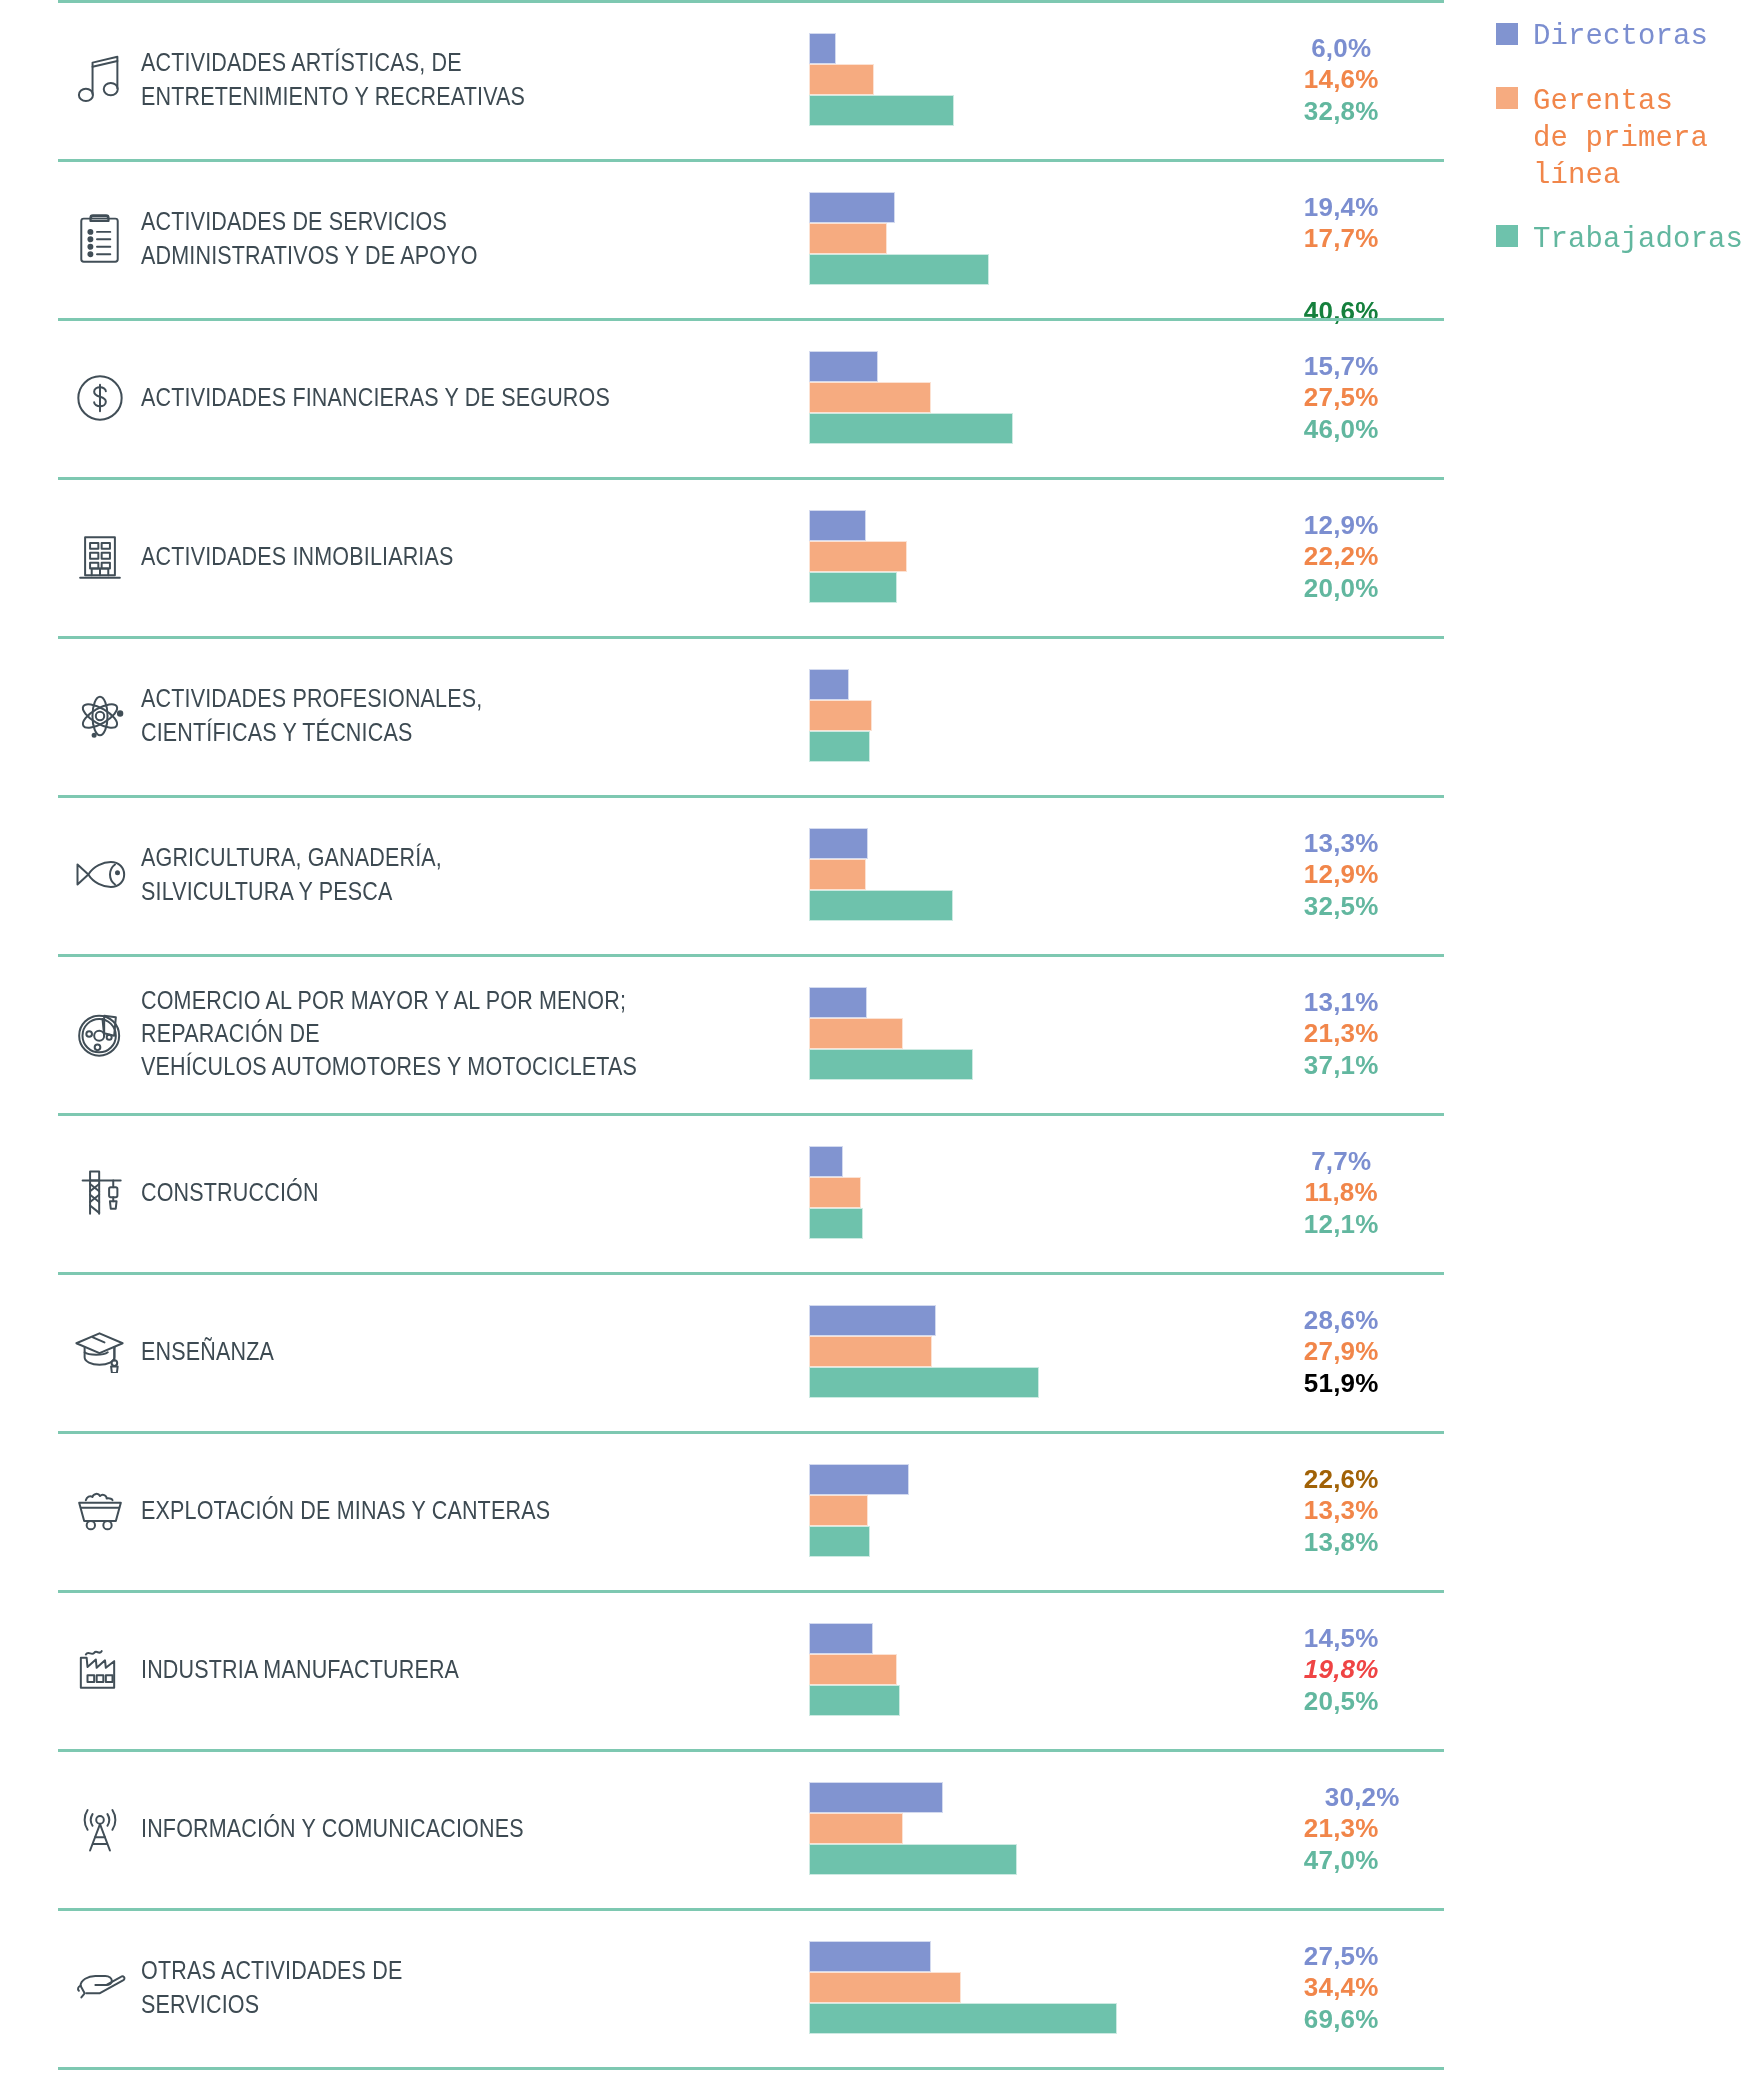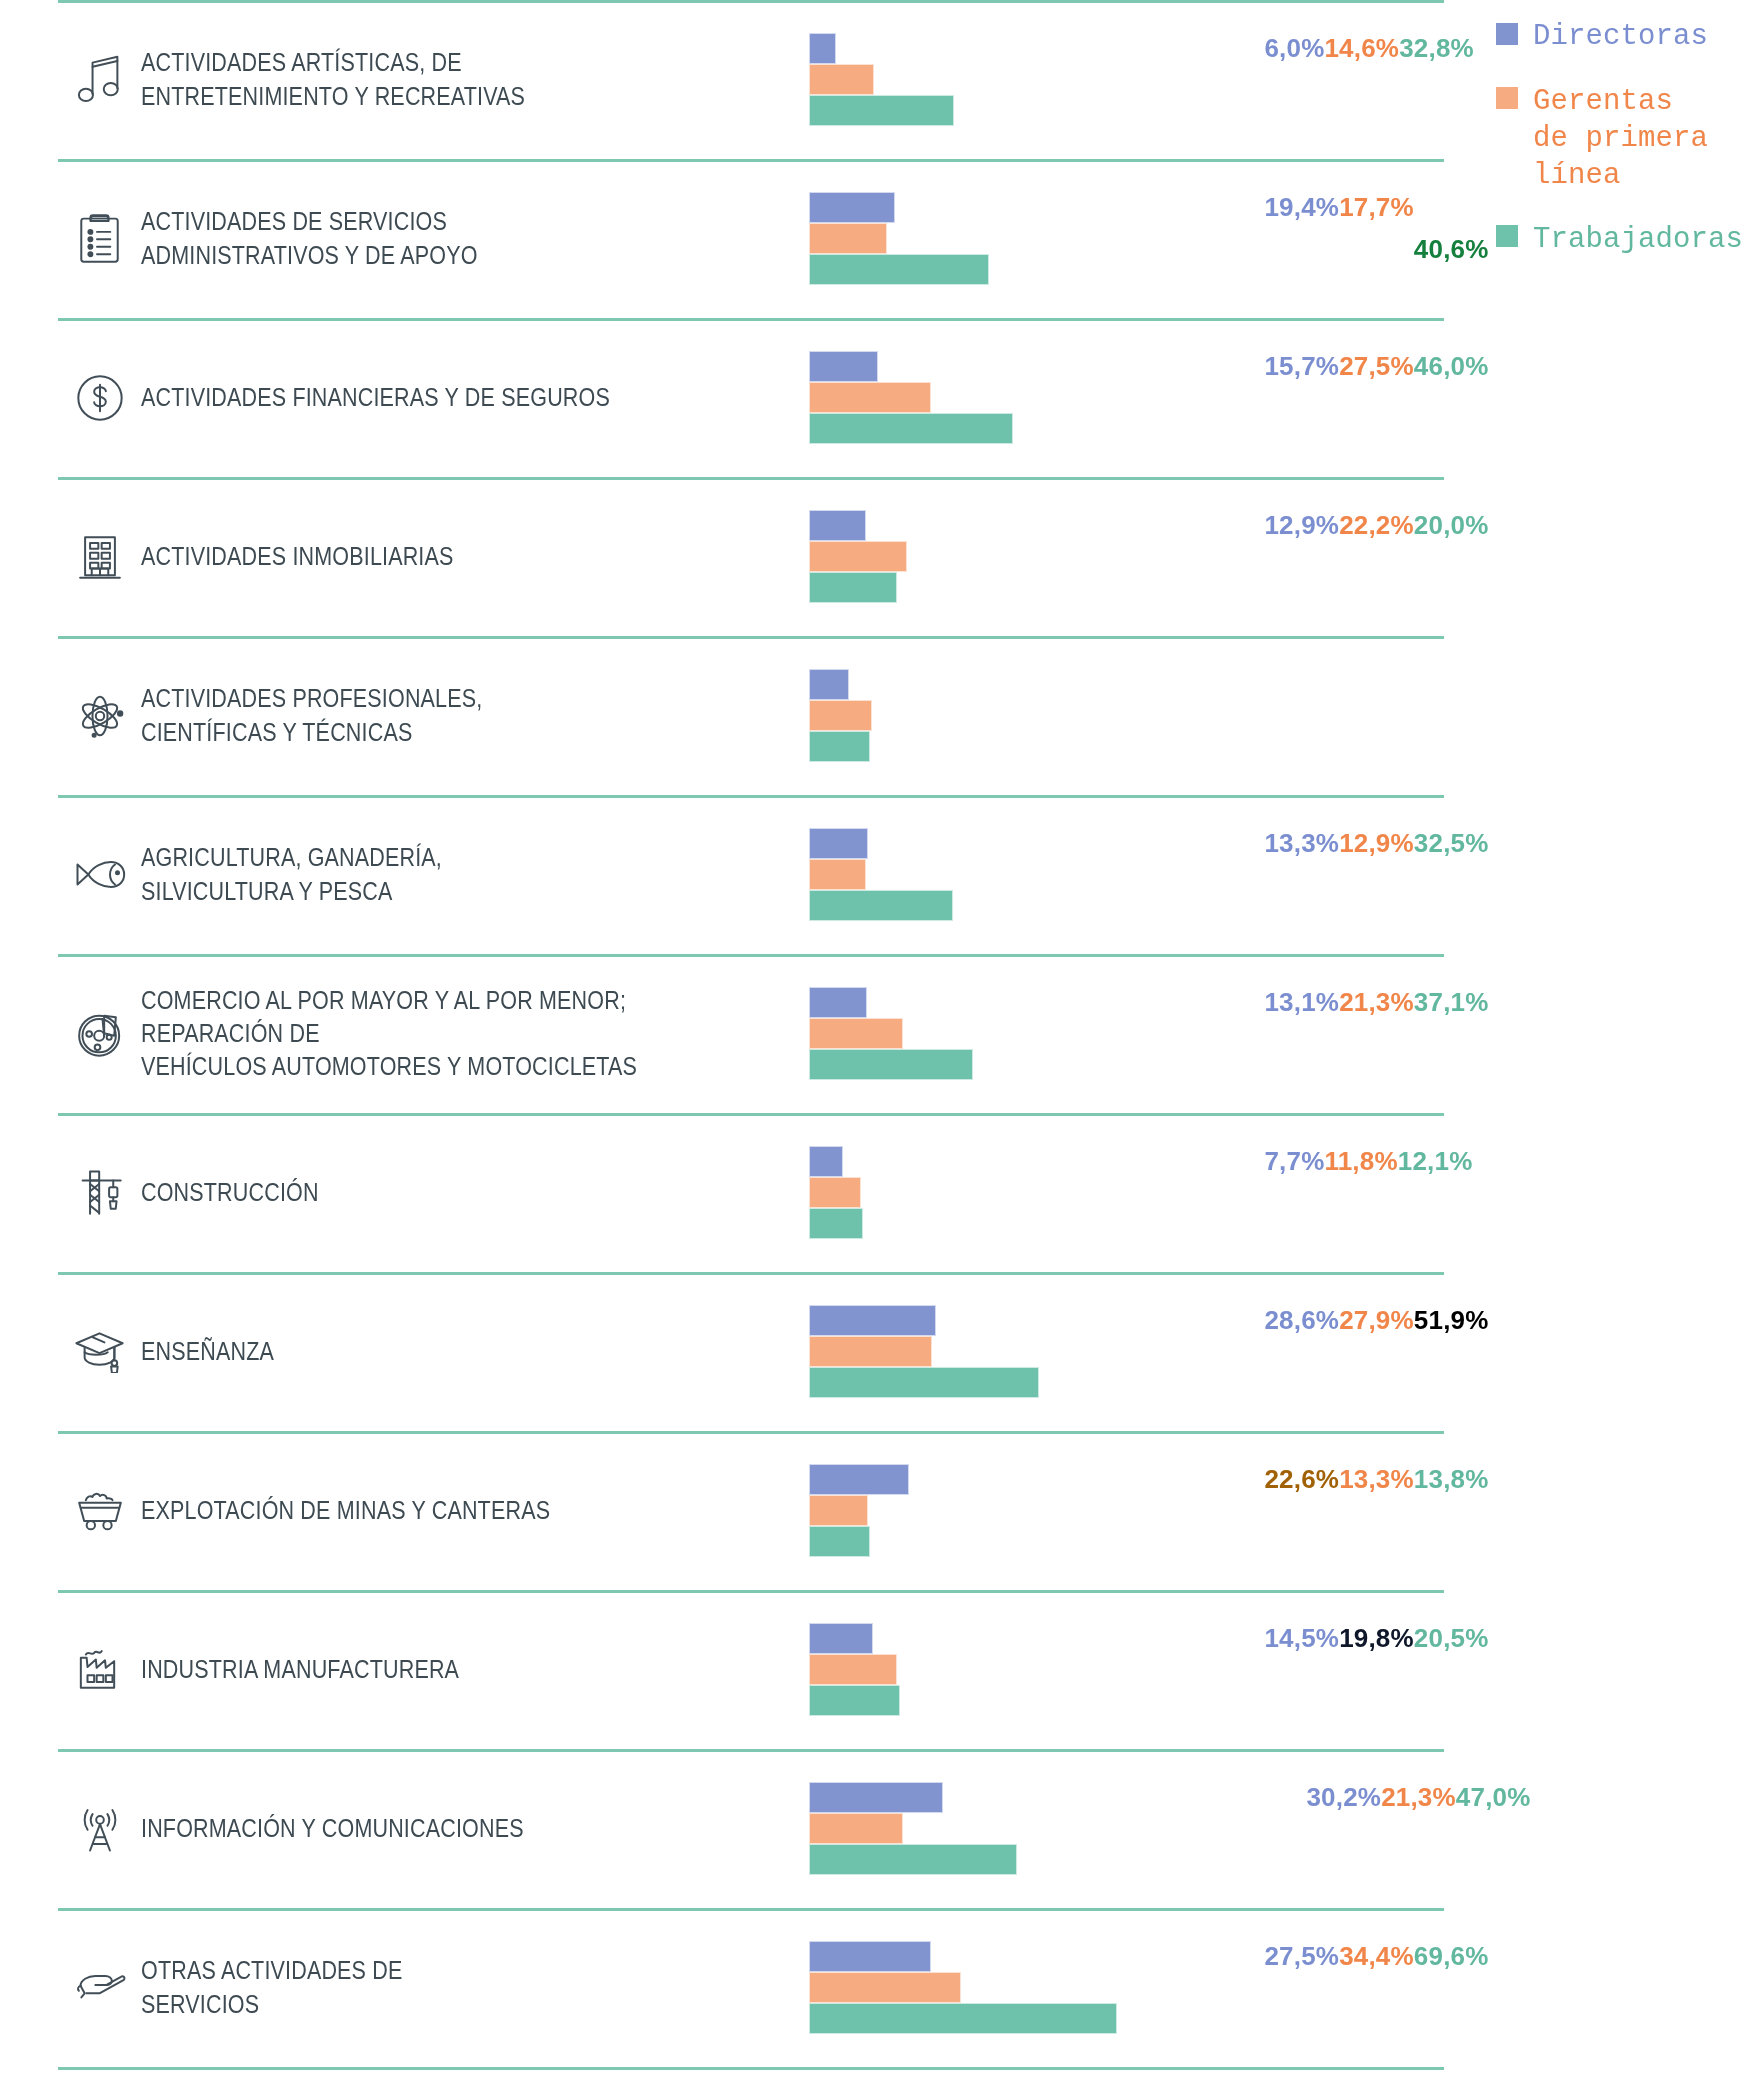--- a/index.html
+++ b/index.html
@@ -108,22 +108,23 @@
   .bar.s0 { top: 0px; }
   .bar.s1 { top: 31px; }
   .bar.s2 { top: 62px; }
 
   .values-cell {
     flex: 0 0 167px;
     width: 167px;
     padding-left: 13.4px;
     height: 94px;
     display: flex;
-    flex-direction: row;
+    flex-direction: column;
     justify-content: space-between;
+    align-items: center;
   }
   .val {
     font-size: 26px;
     font-weight: bold;
     line-height: 31px;
     letter-spacing: 0.2px;
   }
 </style>
 </head>
 <body>
@@ -406,21 +407,21 @@
             </svg>
           </div>
           <div class="label-cell" style="color: rgb(61, 74, 82);">INDUSTRIA MANUFACTURERA</div>
           <div class="bars-cell">
             <div class="bar s0" style="width: 64px; background: rgb(129, 148, 208);"></div>
             <div class="bar s1" style="width: 88px; background: rgb(246, 171, 128);"></div>
             <div class="bar s2" style="width: 91px; background: rgb(110, 194, 172);"></div>
           </div>
           <div class="values-cell">
             <div class="val" style="color: rgb(123, 142, 208);">14,5%</div>
-            <div class="val" style="color: #0f172a;">19,8%</div>
+            <div class="val" style="color: #ef4444; font-style: italic;">19,8%</div>
             <div class="val" style="color: rgb(98, 183, 159);">20,5%</div>
           </div>
         </div>
       </div>
       <div class="row">
         <div class="row-sep" style="background: rgb(126, 200, 177);"></div>
         <div class="row-inner">
           <div class="icon-cell" style="color: rgb(65, 78, 87);">
             <svg width="48" height="52" viewBox="0 0 58 62" fill="none" stroke="currentColor" stroke-width="2.4" stroke-linecap="round" stroke-linejoin="round">
               <circle cx="29" cy="20" r="4.6"></circle>

